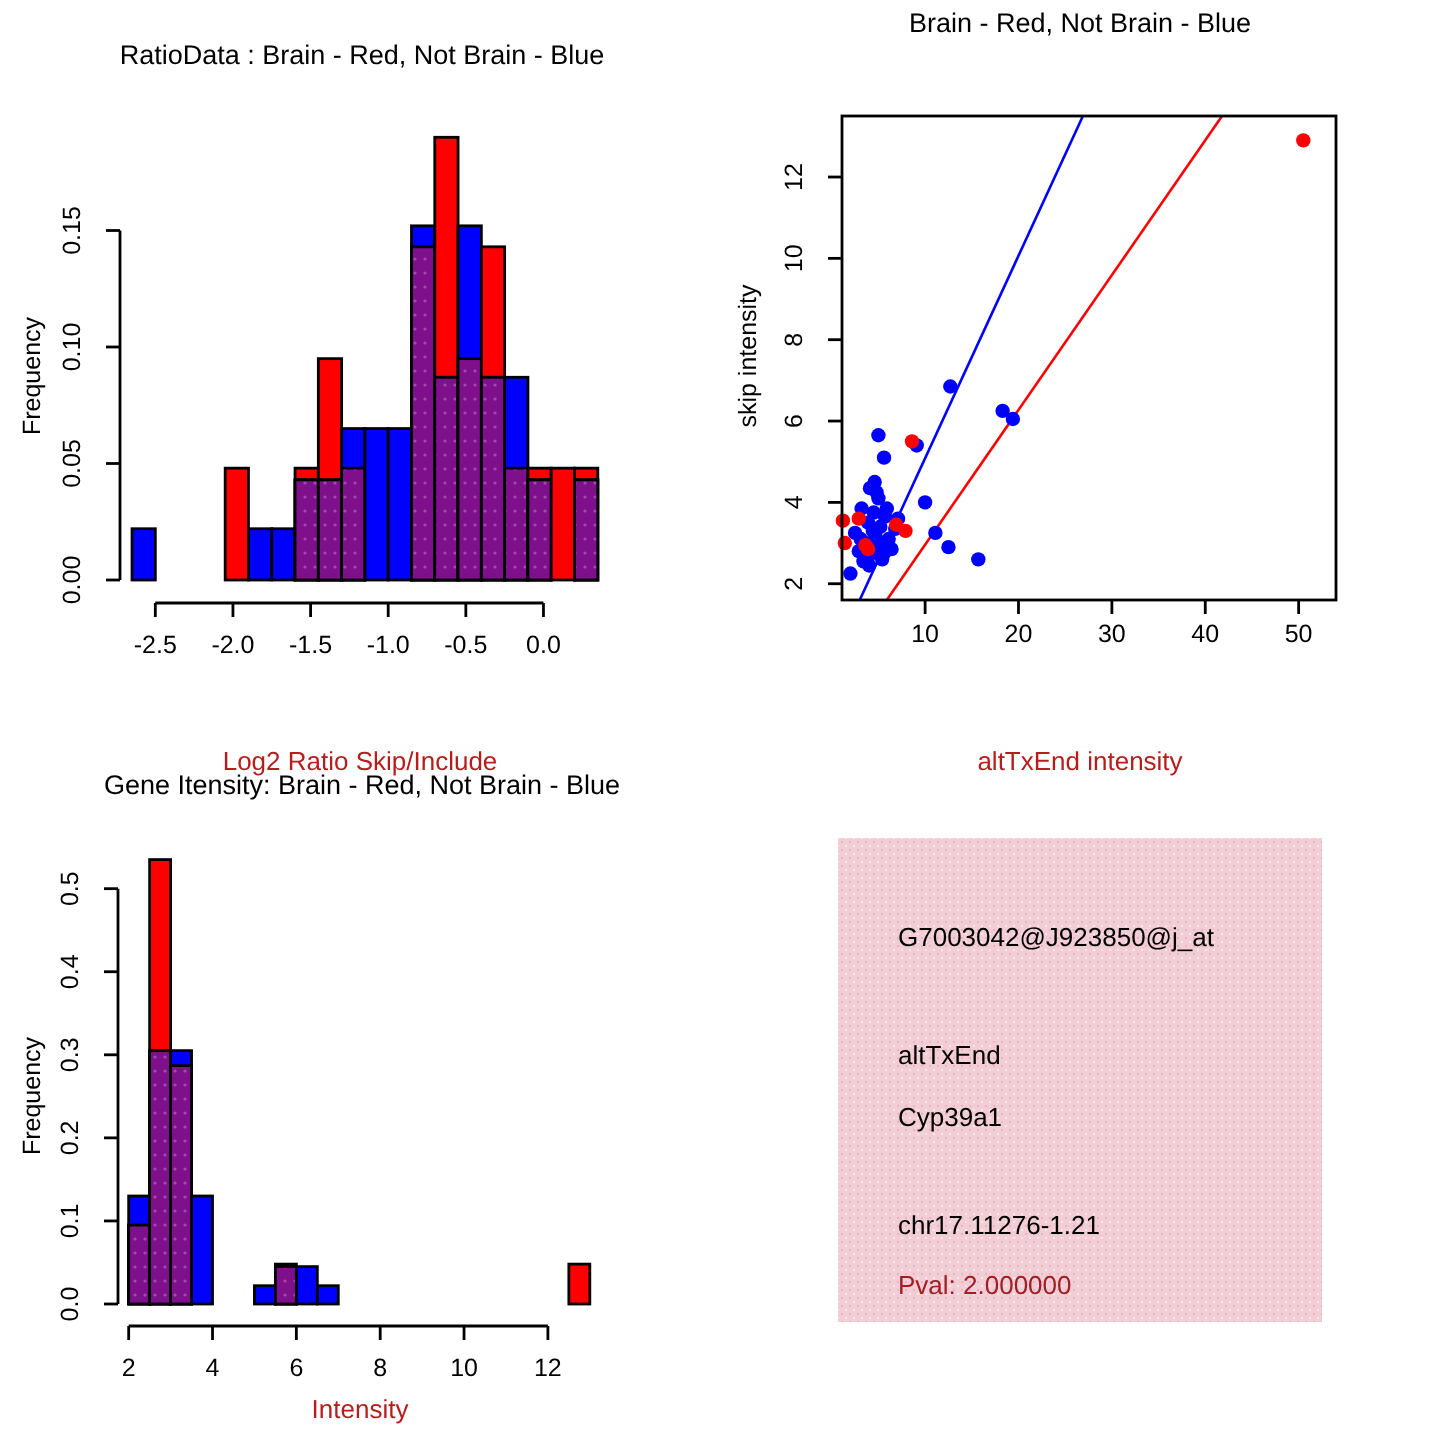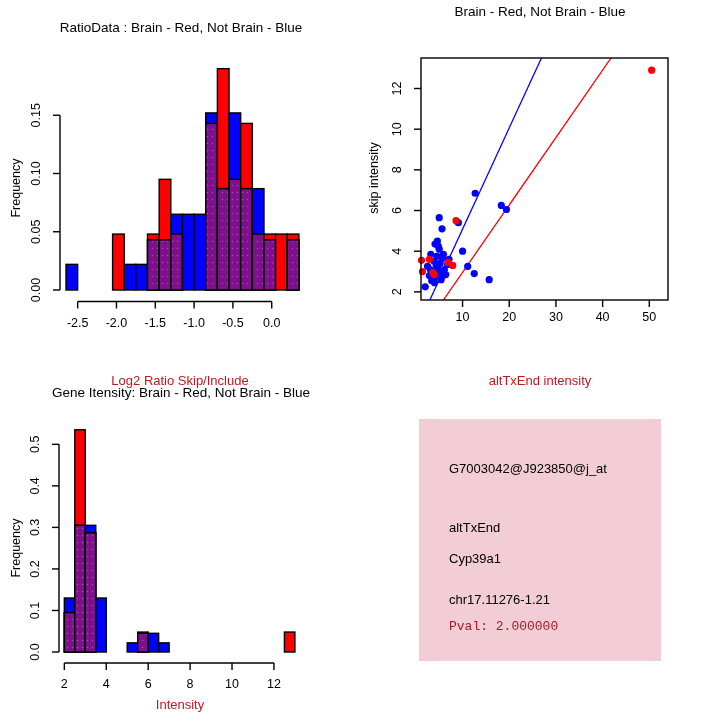--- a/index.html
+++ b/index.html
@@ -218,16 +218,16 @@
   <div class="xlab" style="left:180px;top:668px">Intensity</div>
 
   <div class="ylab" style="left:16px;top:188px">Frequency</div>
   <div class="ylab" style="left:374px;top:178px">skip intensity</div>
   <div class="ylab" style="left:16px;top:548px">Frequency</div>
 
   <div id="info-box" style="background-color: rgb(242, 205, 213); background-image: radial-gradient(rgb(231, 182, 194) 22%, transparent 23%), radial-gradient(rgb(251, 231, 236) 20%, transparent 21%); background-size: 4px 4px; background-position: 0px 0px, 2px 2px;">
     <div class="info-line" style="top:42px">G7003042@J923850@j_at</div>
     <div class="info-line" style="top:101px">altTxEnd</div>
     <div class="info-line" style="top:132px">Cyp39a1</div>
-    <div class="info-line" style="top:173px">chr17.11276-1.21</div>
-    <div class="info-line" style="top: 200px; color: rgb(160, 30, 36); font-family: Liberation Mono, monospace;">Pval: 2.000000</div>
+    <div class="info-line" style="top:186px">chr17.11276-1.21</div>
+    <div class="info-line" style="top: 216px; color: rgb(160, 30, 36);">Pval: 2.000000</div>
   </div>
 </div>
 
 </body></html>

